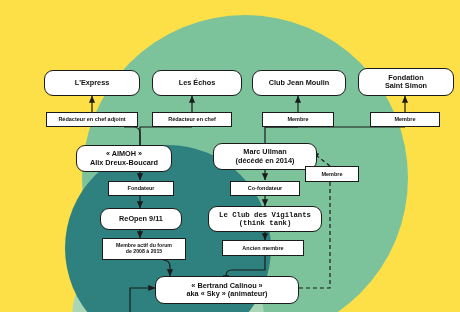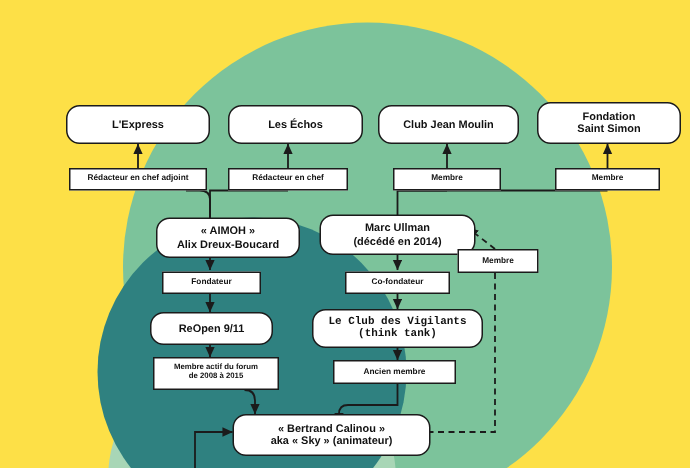--- a/index.html
+++ b/index.html
@@ -90,31 +90,31 @@
 
   <div class="node org" style="left:100px;top:208px;width:82px;height:22px;">
     <span>ReOpen 9/11</span>
   </div>
 
   <div class="node org" style="left:208px;top:206px;width:114px;height:26px;font-family:Liberation Mono, monospace;">
     <span class="ln2">Le Club des Vigilants</span>
     <span class="ln2">(think tank)</span>
   </div>
 
-  <div class="node person" style="left:104px;top:145px;width:96px;height:27px;">
+  <div class="node person" style="left:76px;top:145px;width:96px;height:27px;">
     <span class="ln2">« AIMOH »</span>
     <span class="ln2">Alix Dreux-Boucard</span>
   </div>
 
   <div class="node person" style="left:213px;top:143px;width:104px;height:27px;text-align:right;">
     <span class="ln2">Marc Ullman</span>
     <span class="ln2">(décédé en 2014)</span>
   </div>
 
-  <div class="node person" style="left:155px;top:276px;width:132px;height:28px;">
+  <div class="node person" style="left:155px;top:276px;width:144px;height:28px;">
     <span class="ln2">« Bertrand Calinou »</span>
     <span class="ln2">aka « Sky » (animateur)</span>
   </div>
 
   <div class="node rel" style="left:46px;top:112px;width:92px;height:15px;">
     <span>Rédacteur en chef adjoint</span>
   </div>
 
   <div class="node rel" style="left:152px;top:112px;width:80px;height:15px;">
     <span>Rédacteur en chef</span>

